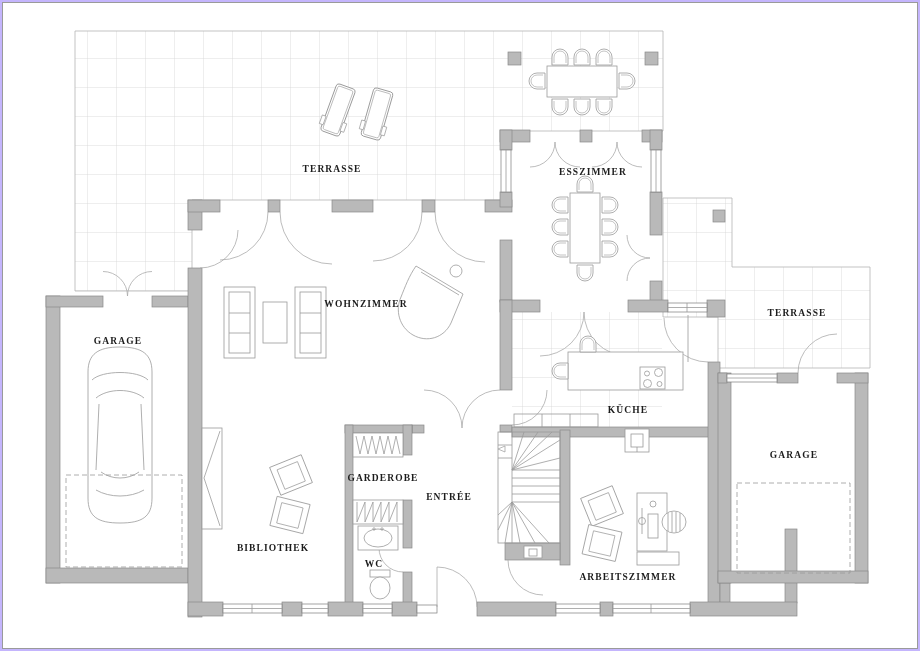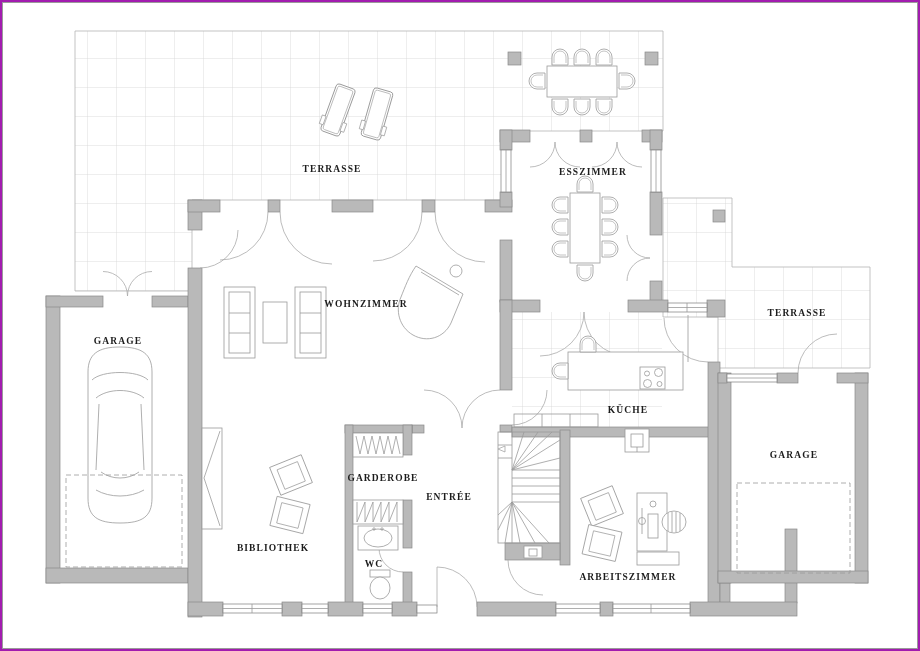--- a/index.html
+++ b/index.html
@@ -1,16 +1,16 @@
 <!DOCTYPE html>
 <html><head>
 <meta charset="utf-8">
 <style>
   html,body{margin:0;padding:0;background:#fff;}
-  .page{width:920px;height:651px;position:relative;background:#a21caf;overflow:hidden;}
+  .page{width:920px;height:651px;position:relative;background:#c4b5fd;overflow:hidden;}
   svg{display:block;}
   .w{stroke:#8a8a8a;stroke-width:.7;}
   .thin{fill:none;stroke:#9a9a9a;stroke-width:.8;}
   .furn{fill:#fff;stroke:#9a9a9a;stroke-width:.8;}
   .door{fill:none;stroke:#ababab;stroke-width:.8;}
   .win{fill:#fff;stroke:#7d7d7d;stroke-width:.7;}
   .dash{fill:none;stroke:#9a9a9a;stroke-width:.8;stroke-dasharray:5 3;}
   .lbl{font-family:"Liberation Serif","DejaVu Serif",serif;font-weight:bold;font-size:9.5px;letter-spacing:1.1px;text-anchor:middle;}
 </style>
 </head>

